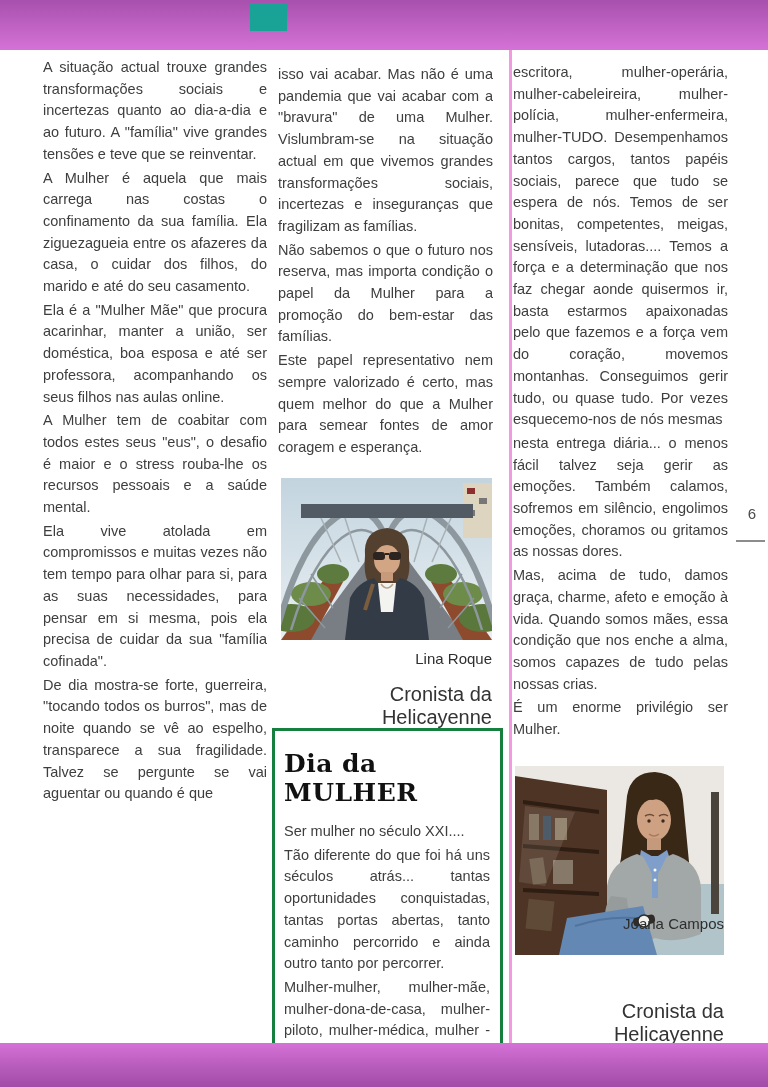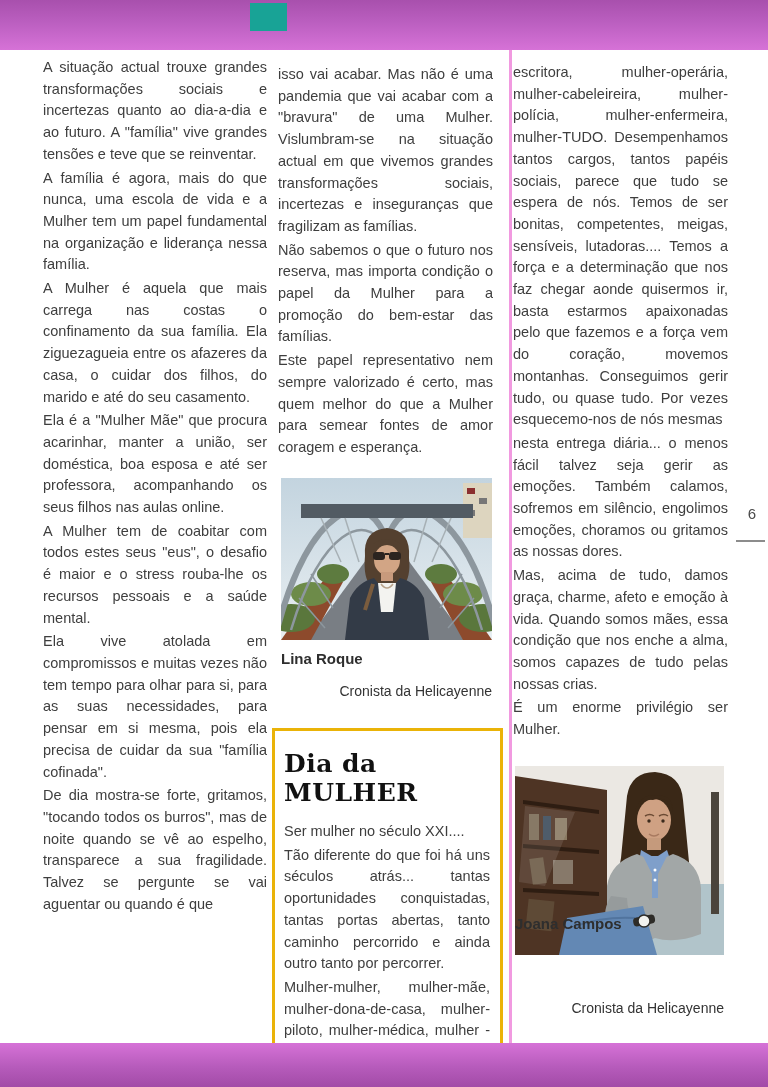--- a/index.html
+++ b/index.html
@@ -16,51 +16,50 @@
   .col p{margin:0 0 2px 0;text-align:justify;font-size:14.5px;line-height:21.7px;color:#3e3e3e;}
   .col1{left:43px;top:57px;width:224px;height:985px;}
   .col2{left:278px;top:64px;width:215px;height:408px;}
   .col3{left:513px;top:62px;width:215px;height:700px;}
 
   .headline{margin:0 0 10px 0;font-family:"DejaVu Serif",serif;font-weight:700;color:#151515;
             text-align:center;font-size:21px;}
   .headline .tline{display:block;line-height:40px;}
 
   .mulher-box{position:absolute;left:272px;top:728px;width:231px;height:322px;box-sizing:border-box;
-              border:3px solid #eab308;padding:16px 10px 0 9px;overflow:hidden;background:#fff;}
+              border:3px solid #15803d;padding:16px 10px 0 9px;overflow:hidden;background:#fff;}
   .mulher-box h2{margin:2px 0 14px 0;font-family:"DejaVu Serif",serif;font-weight:700;
                  font-size:25px;color:#111;letter-spacing:0.5px;}
   .mulher-box p{margin:0 0 2px 0;text-align:justify;font-size:14.5px;line-height:21.7px;color:#3e3e3e;}
 
   .photo{position:absolute;display:block;}
   .photo svg{display:block;}
-  .cap-name{position:absolute;font-weight:700;font-size:15px;color:#2e2e2e;}
-  .cap-role{position:absolute;text-align:right;font-size:14px;color:#333;}
+  .cap-name{position:absolute;text-align:right;font-weight:400;font-size:15px;color:#2e2e2e;}
+  .cap-role{position:absolute;text-align:right;font-size:20px;color:#333;}
 
   .pagenum{position:absolute;left:737px;top:505px;width:30px;text-align:center;
            font-size:15px;color:#4a4a4a;}
   .pagenum-line{position:absolute;left:736px;top:540px;width:29px;height:2px;background:#8c8c8c;}
 </style>
 </head>
 <body>
 
 <div class="page">
 
   <div class="topbar"></div>
   <div class="teal"></div>
   <div class="separator"></div>
 
   <div class="col col1">
     <p>A situação actual trouxe grandes transformações sociais e incertezas quanto ao dia-a-dia e ao futuro. A "família" vive grandes tensões e teve que se reinventar.</p>
-    <p>A família é agora, mais do que nunca, uma escola de vida e a Mulher tem um papel fundamental na organização e liderança nessa família.</p>
     <p>A Mulher é aquela que mais carrega nas costas o confinamento da sua família. Ela ziguezagueia entre os afazeres da casa, o cuidar dos filhos, do marido e até do seu casamento.</p>
     <p>Ela é a "Mulher Mãe" que procura acarinhar, manter a união, ser doméstica, boa esposa e até ser professora, acompanhando os seus filhos nas aulas online.</p>
     <p>A Mulher tem de coabitar com todos estes seus "eus", o desafio é maior e o stress rouba-lhe os recursos pessoais e a saúde mental.</p>
     <p>Ela vive atolada em compromissos e muitas vezes não tem tempo para olhar para si, para as suas necessidades, para pensar em si mesma, pois ela precisa de cuidar da sua "família cofinada".</p>
-    <p>De dia mostra-se forte, gritamos, "tocando todos os burros", mas de noite quando se vê ao espelho, transparece a sua fragilidade. Talvez se pergunte se vai aguentar ou quando é que</p>
+    <p>De dia mostra-se forte, guerreira, "tocando todos os burros", mas de noite quando se vê ao espelho, transparece a sua fragilidade. Talvez se pergunte se vai aguentar ou quando é que</p>
   </div>
 
   <div class="col col2">
     <p>isso vai acabar. Mas não é uma pandemia que vai acabar com a "bravura" de uma Mulher. Vislumbram-se na situação actual em que vivemos grandes transformações sociais, incertezas e inseguranças que fragilizam as famílias.</p>
     <p>Não sabemos o que o futuro nos reserva, mas importa condição o papel da Mulher para a promoção do bem-estar das famílias.</p>
     <p>Este papel representativo nem sempre valorizado é certo, mas quem melhor do que a Mulher para semear fontes de amor coragem e esperança.</p>
   </div>
 
   <div class="photo" style="left:281px;top:478px;">
     <svg width="211" height="162" viewBox="0 0 211 162" xmlns="http://www.w3.org/2000/svg">

